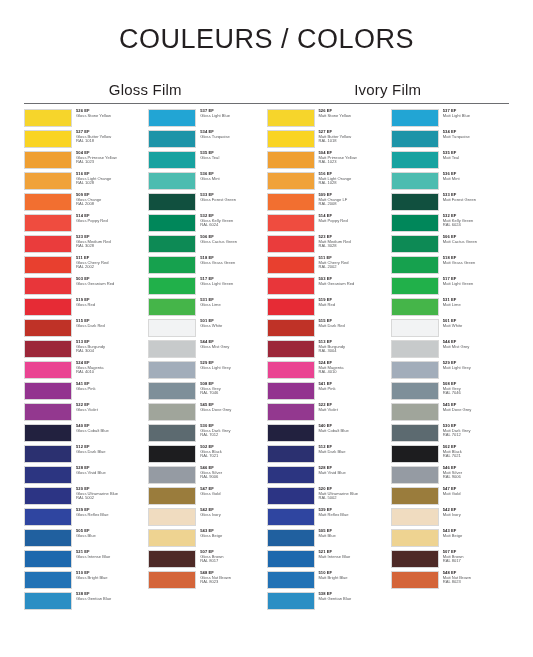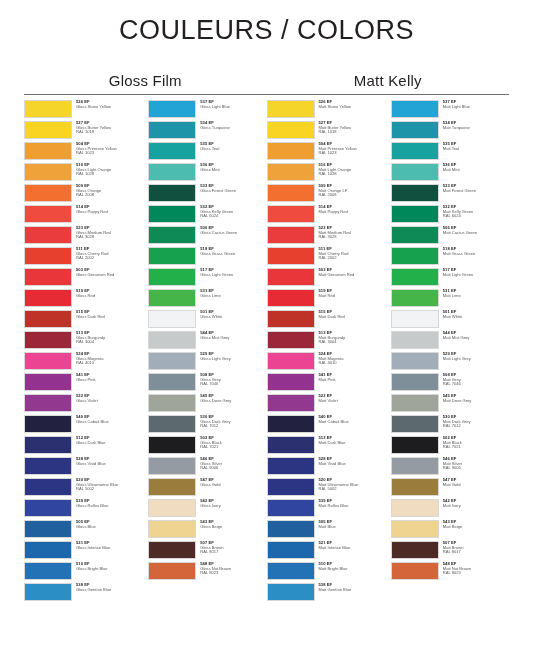--- a/index.html
+++ b/index.html
@@ -20,21 +20,21 @@
     height: 657px;
     background: #ffffff;
     box-sizing: border-box;
   }
   .page-title {
     text-align: center;
     font-size: 27px;
     font-weight: 300;
     letter-spacing: 0.5px;
     color: #231f20;
-    padding-top: 17px;
+    padding-top: 26px;
     line-height: 1;
     font-family: "Liberation Sans", sans-serif;
   }
   .sections {
     display: flex;
     flex-direction: row;
     padding: 0 24px;
     margin-top: 28px;
     box-sizing: border-box;
   }
@@ -464,21 +464,21 @@
               <div class="swatch-info">
                 <span class="code">548 EF</span>
                 <span class="cname">Gloss Nut Brown</span>
                 <span class="ral">RAL 8023</span>
               </div>
             </div>
           </div>
         </div>
       </div>
       <div class="section">
-        <div class="section-title">Matt Kelly</div>
+        <div class="section-title">Ivory Film</div>
         <div class="section-rule"></div>
         <div class="section-cols">
           <div class="col">
             <div class="swatch-row">
               <div class="swatch" style="background: rgb(246, 213, 43);"></div>
               <div class="swatch-info">
                 <span class="code">526 EF</span>
                 <span class="cname">Matt Stone Yellow</span>
               </div>
             </div>

